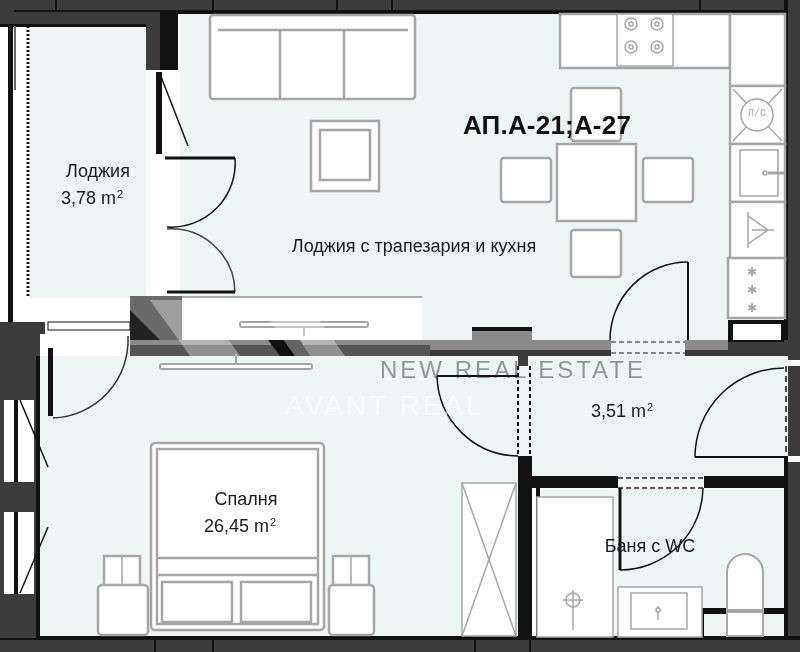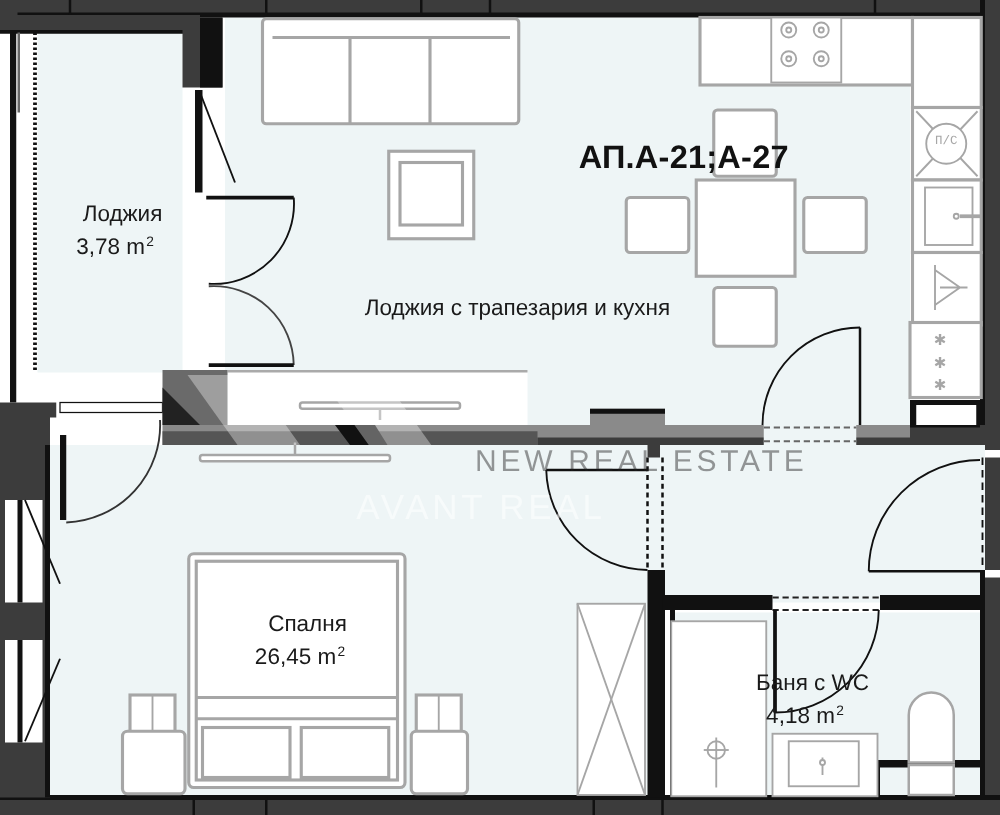--- a/index.html
+++ b/index.html
@@ -290,20 +290,20 @@
 <div class="lbl" style="left:408px; top:235px;">
   <span class="nm">Лоджия с трапезария и кухня</span>
 </div>
 
 <div class="lbl" style="left:240px; top:488px;">
   <span class="nm">Спалня</span>
   <span class="ar"><span>26,45</span> <span>m</span><sup>2</sup></span>
 </div>
 
 <div class="lbl" style="left:622px; top:395px;">
+  <span class="ar"><span>3,51</span> <span>m</span><sup>2</sup></span>
 </div>
 
 <div class="lbl" style="left:644px; top:535px;">
   <span class="nm">Баня с WC</span>
-  <span class="ar"><span>4,18</span> <span>m</span><sup>2</sup></span>
 </div>
 
 <div style="position:absolute; left:757px; top:108px; transform:translateX(-50%); font-family:Liberation Mono, monospace; font-size:10px; color:#a6a6a6;">П/С</div>
 
 </body></html>

